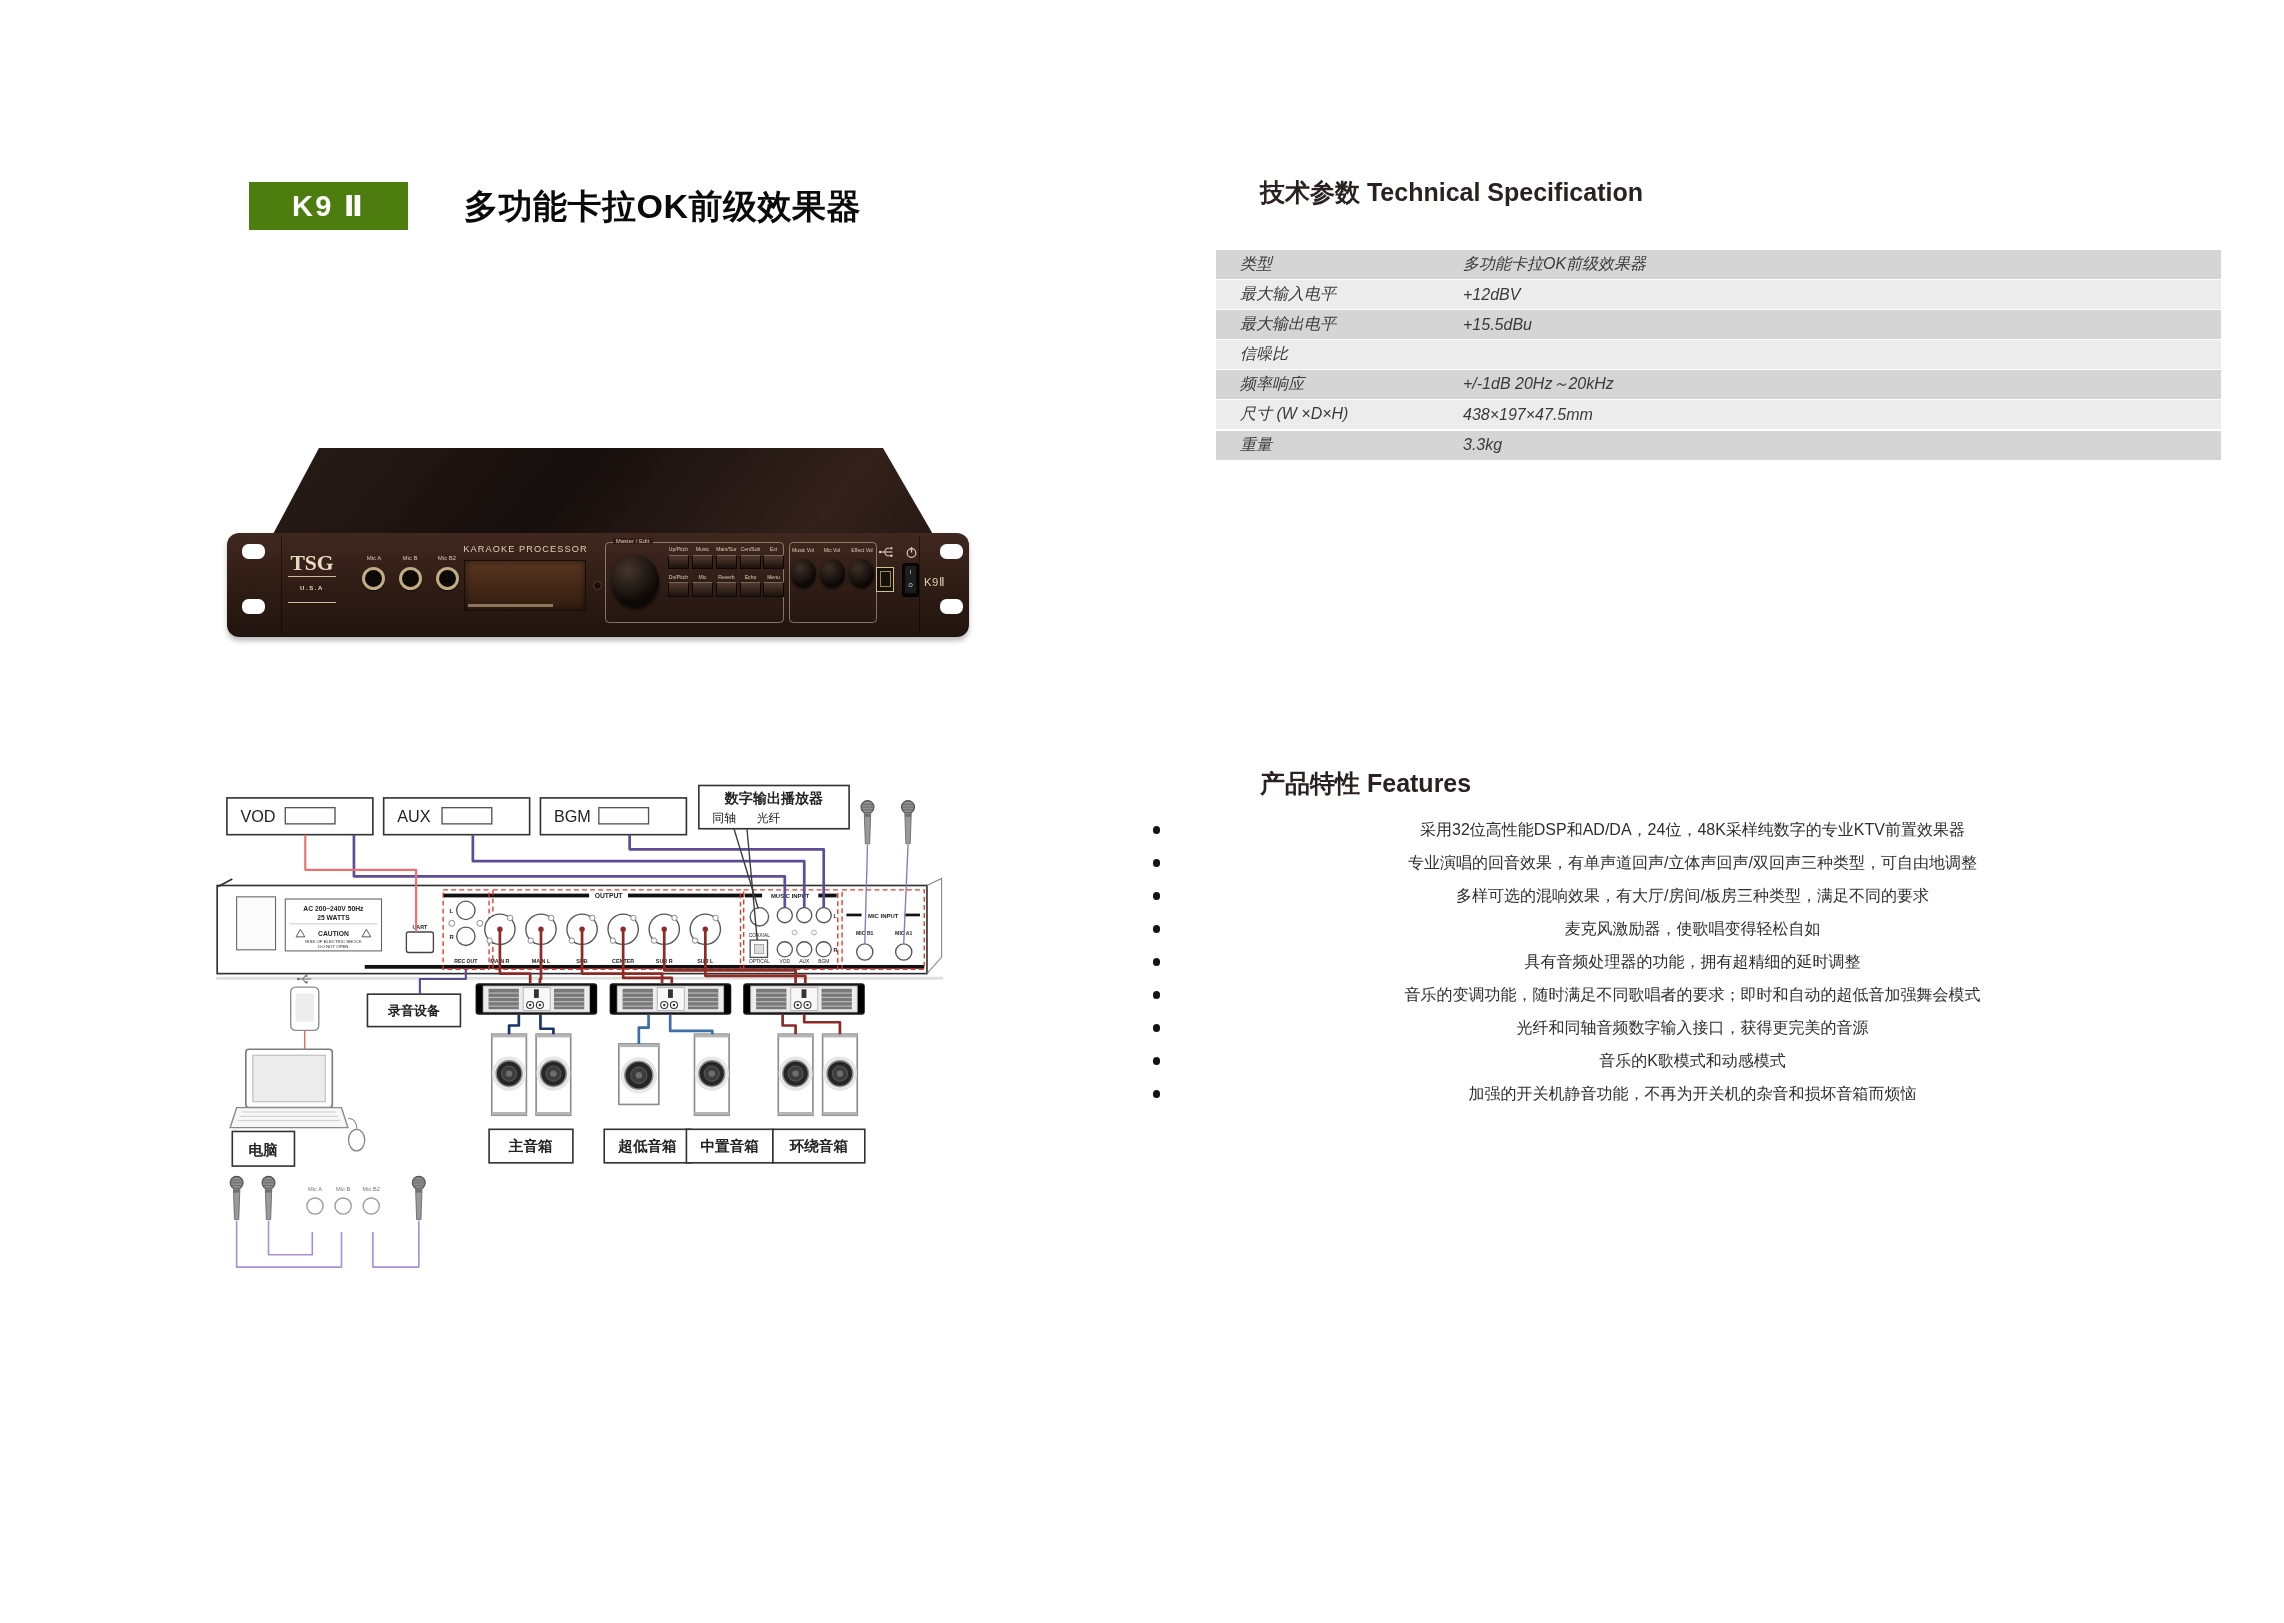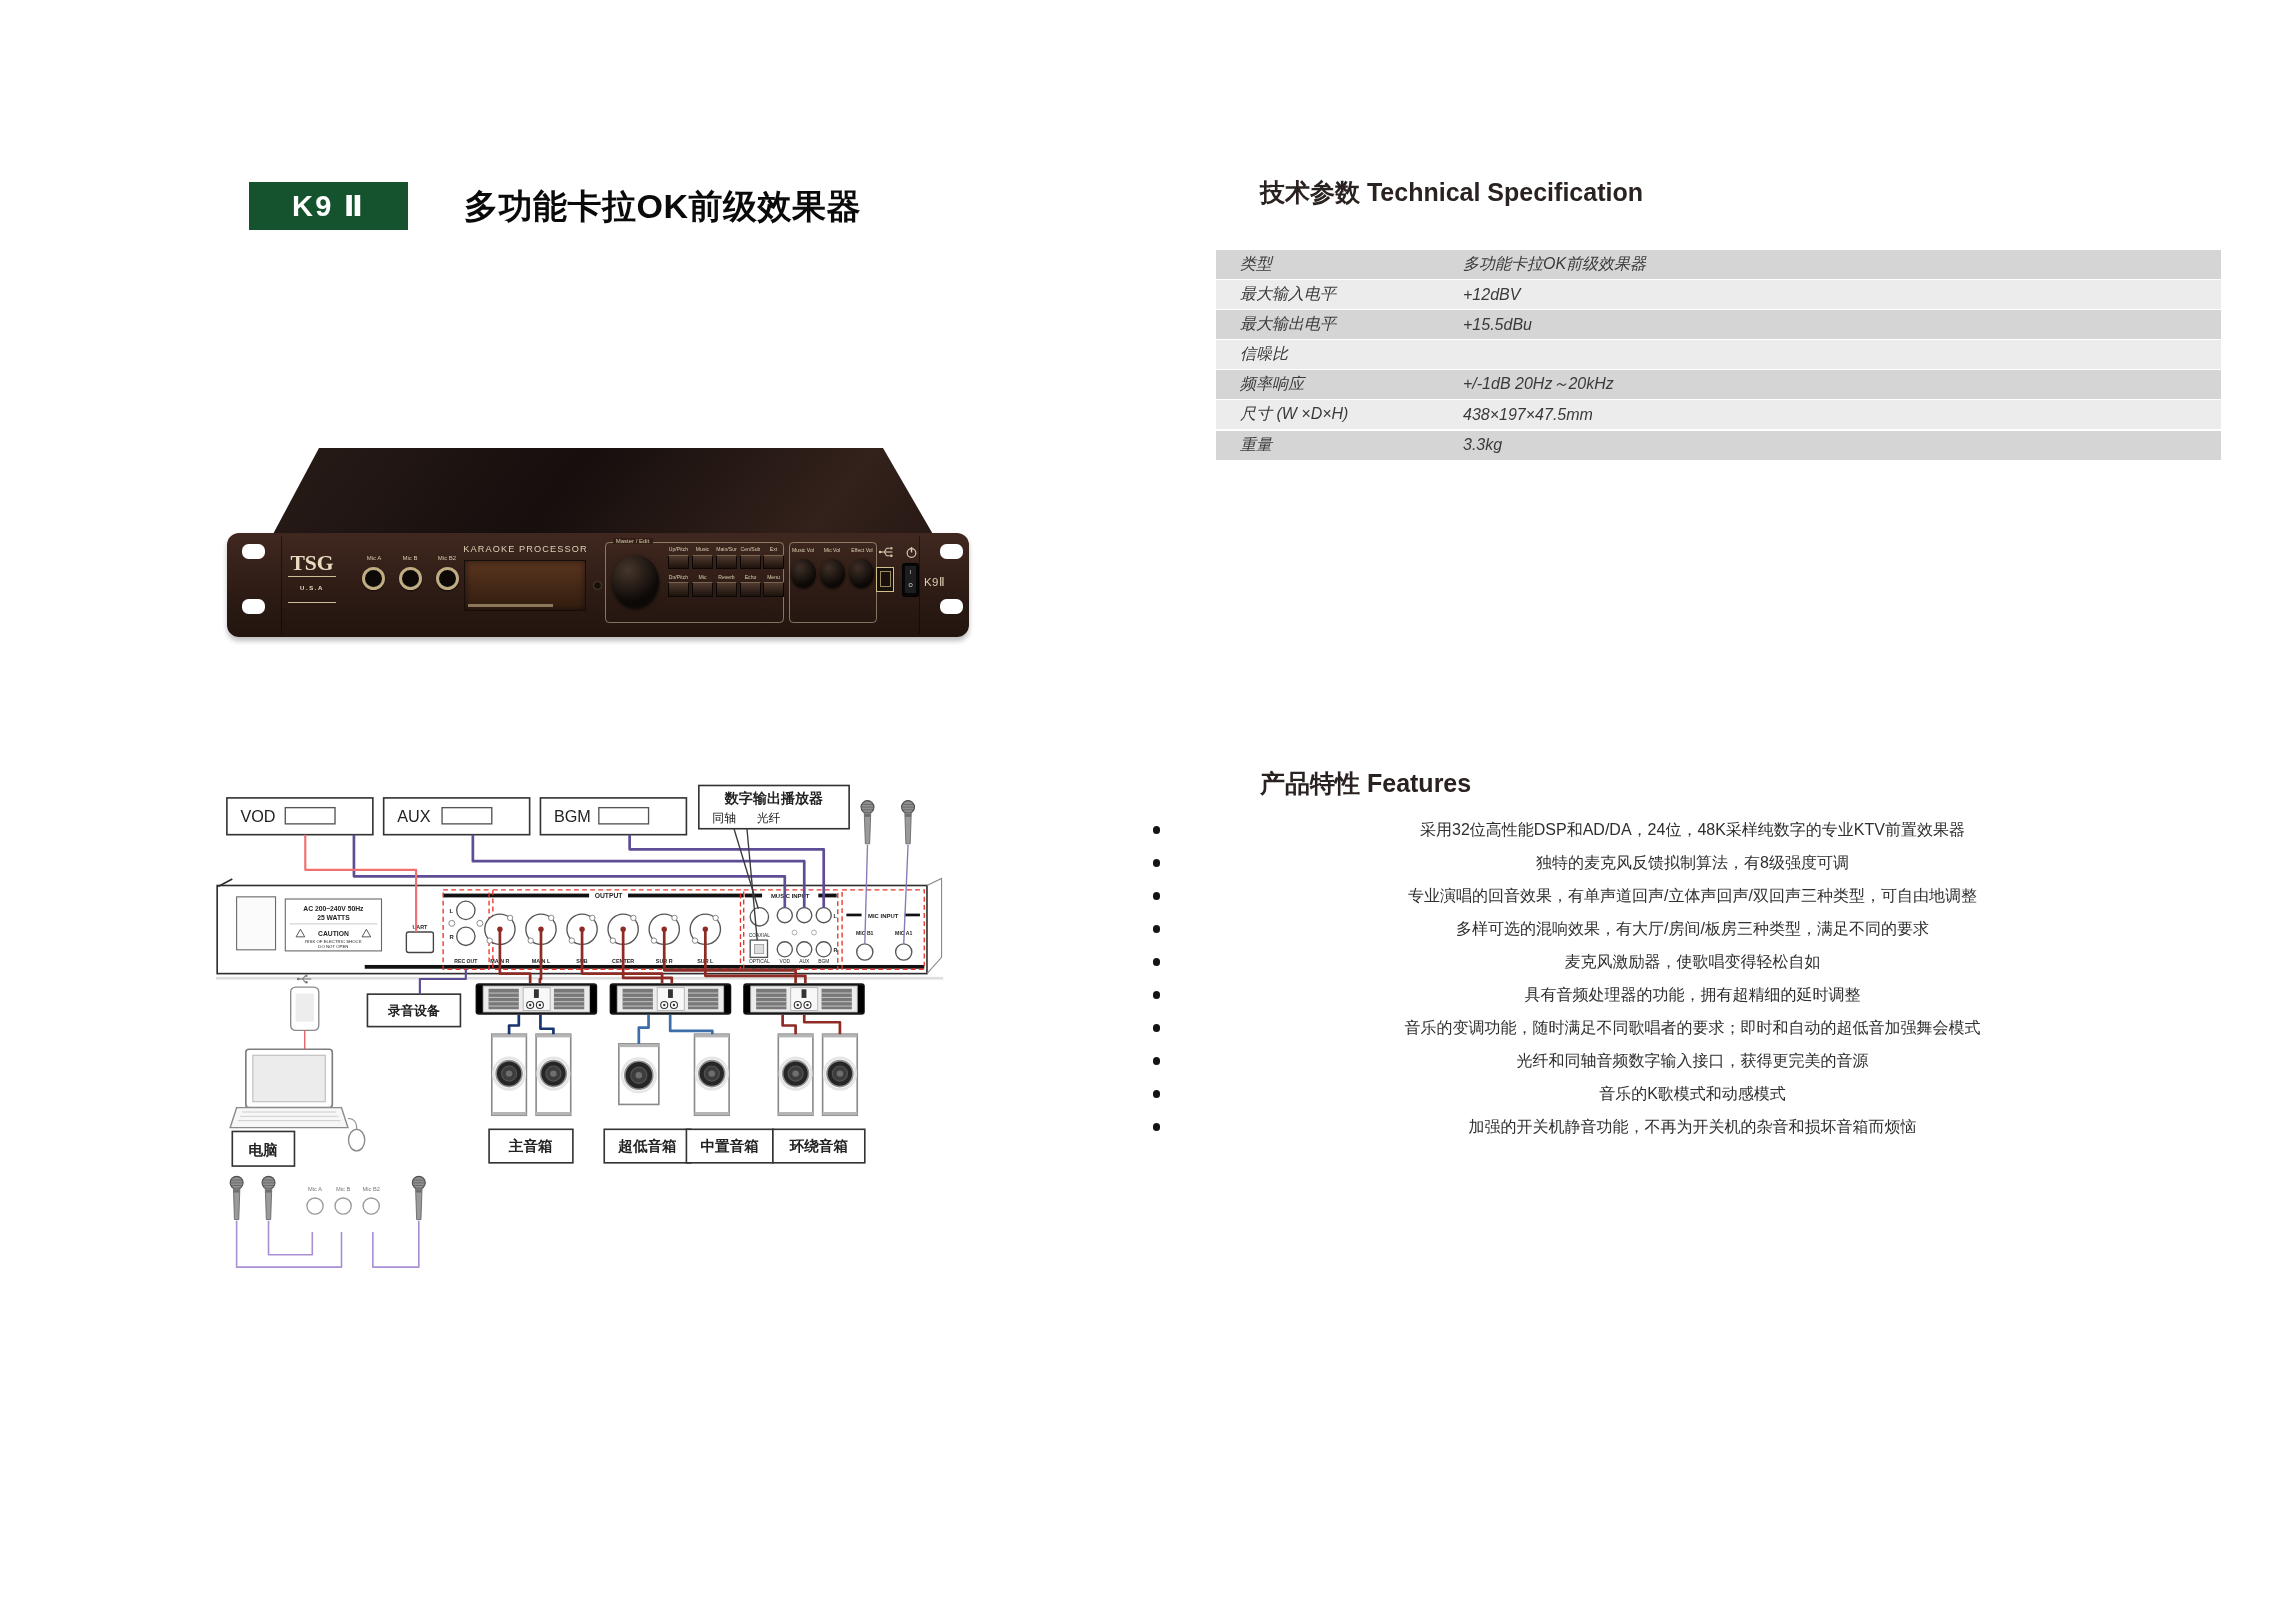--- a/index.html
+++ b/index.html
@@ -2,21 +2,21 @@
 <html style="font-size:8.7px"><head>
 <meta charset="utf-8">
 <style>
   * { margin:0; padding:0; box-sizing:border-box; }
   html,body { background:#ffffff; }
   body { font-family:"Liberation Sans","DejaVu Sans",sans-serif; color:#2b2b2b; }
   #page { position:relative; width:2284px; height:1623px; background:#fff; overflow:hidden; }
 
   
   .badge { position:absolute; left:249px; top:182px; width:159px; height:48px;
-           background:#14532d; color:#fff; display:flex; align-items:center; justify-content:center;
+           background:#4d7c0f; color:#fff; display:flex; align-items:center; justify-content:center;
            font-size:29px; font-weight:bold; letter-spacing:2.2px; }
   .main-title { position:absolute; left:464px; top:184px; font-size:34px; font-weight:bold; color:#0a0a0a; letter-spacing:0.5px; }
 
   
   .sec-heading { position:absolute; font-size:25px; font-weight:bold; color:#2a2220; letter-spacing:0px;margin-left:44px; }
   .sec-heading .en { font-weight:600; }
 
   
   #spec-table { position:absolute; left:1216px; top:250px; width:1005px;font-style:italic; }
   .spec-row { display:flex; height:29px; margin-bottom:1.1px; align-items:center; font-size:16px; color:#3a3a3a; }
@@ -126,21 +126,20 @@
       <div class="spec-value">3.3kg</div>
     </div>
   </div>
 
   <div class="sec-heading" style="left:1216px; top:767px;">
     <span>产品特性</span>
     <span class="en">Features</span>
   </div>
   <ul id="features-list">
     <li>采用32位高性能DSP和AD/DA，24位，48K采样纯数字的专业KTV前置效果器</li>
-    <li>独特的麦克风反馈拟制算法，有8级强度可调</li>
     <li>专业演唱的回音效果，有单声道回声/立体声回声/双回声三种类型，可自由地调整</li>
     <li>多样可选的混响效果，有大厅/房间/板房三种类型，满足不同的要求</li>
     <li>麦克风激励器，使歌唱变得轻松自如</li>
     <li>具有音频处理器的功能，拥有超精细的延时调整</li>
     <li>音乐的变调功能，随时满足不同歌唱者的要求；即时和自动的超低音加强舞会模式</li>
     <li>光纤和同轴音频数字输入接口，获得更完美的音源</li>
     <li>音乐的K歌模式和动感模式</li>
     <li>加强的开关机静音功能，不再为开关机的杂音和损坏音箱而烦恼</li>
   </ul>
 

